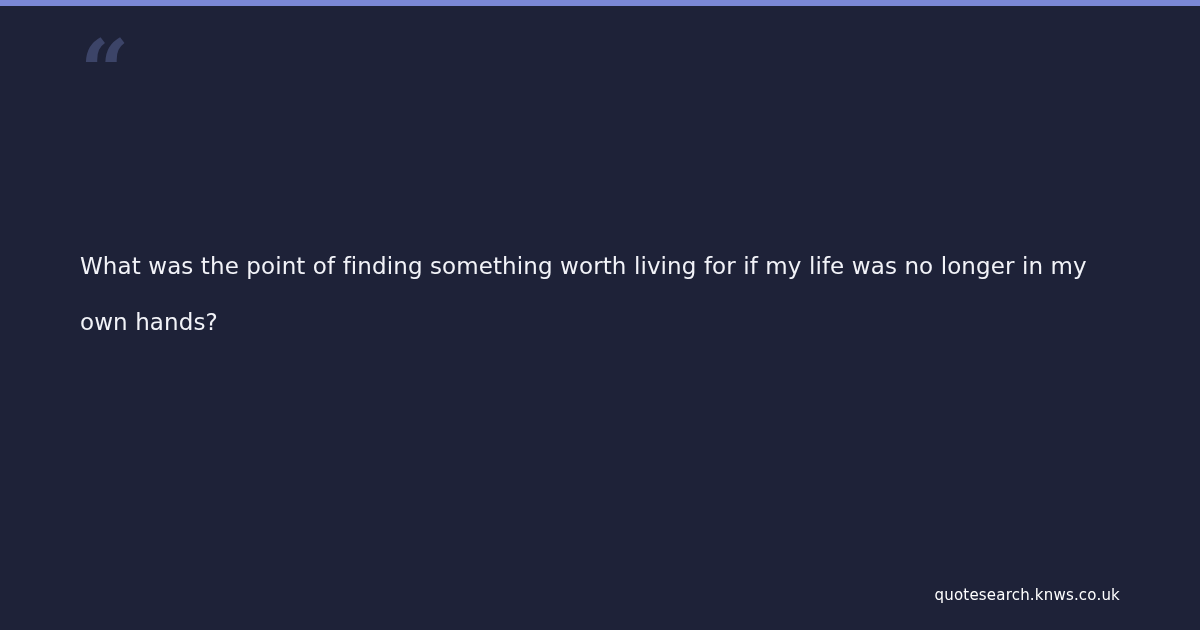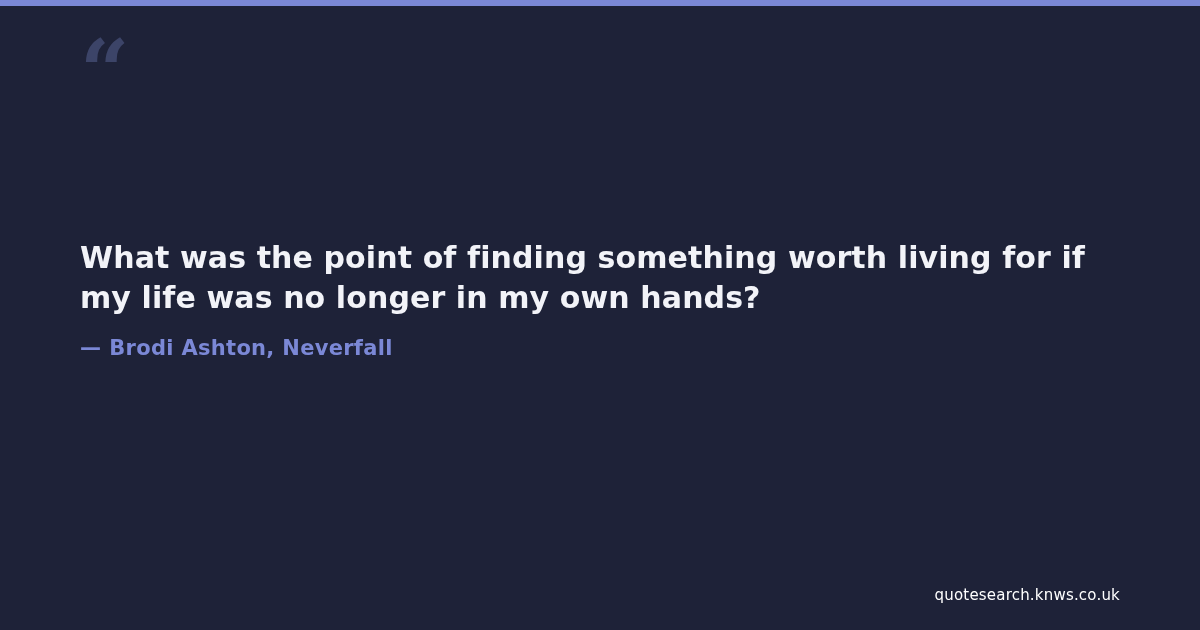--- a/index.html
+++ b/index.html
@@ -38,24 +38,24 @@
     line-height: 1;
     color: #3c4468;
     letter-spacing: -2px;
     user-select: none;
   }
   .quote-text {
     position: absolute;
     left: 80px;
     top: 238px;
     width: 1040px;
-    font-size: 30px;
-    line-height: 40px;
+    font-size: 23px;
+    line-height: 56px;
     color: #f2f3f8;
-    font-weight: 700;
+    font-weight: 400;
     letter-spacing: 0.1px;
   }
   .attribution {
     position: absolute;
     left: 80px;
     top: 336px;
     font-size: 21px;
     font-weight: 700;
     color: #7b88d6;
     letter-spacing: 0.3px;
@@ -76,19 +76,16 @@
 <body>
 
 <div class="card">
 
   <div class="top-bar"></div>
 
   <div class="quote-mark">“</div>
 
   <div class="quote-text">What was the point of finding something worth living for if my life was no longer in my own hands?</div>
 
-  <div class="attribution">
-    <span class="dash">—</span><span>Brodi Ashton, Neverfall</span>
-  </div>
 
   <div class="site">quotesearch.knws.co.uk</div>
 
 </div>
 
 </body></html>

